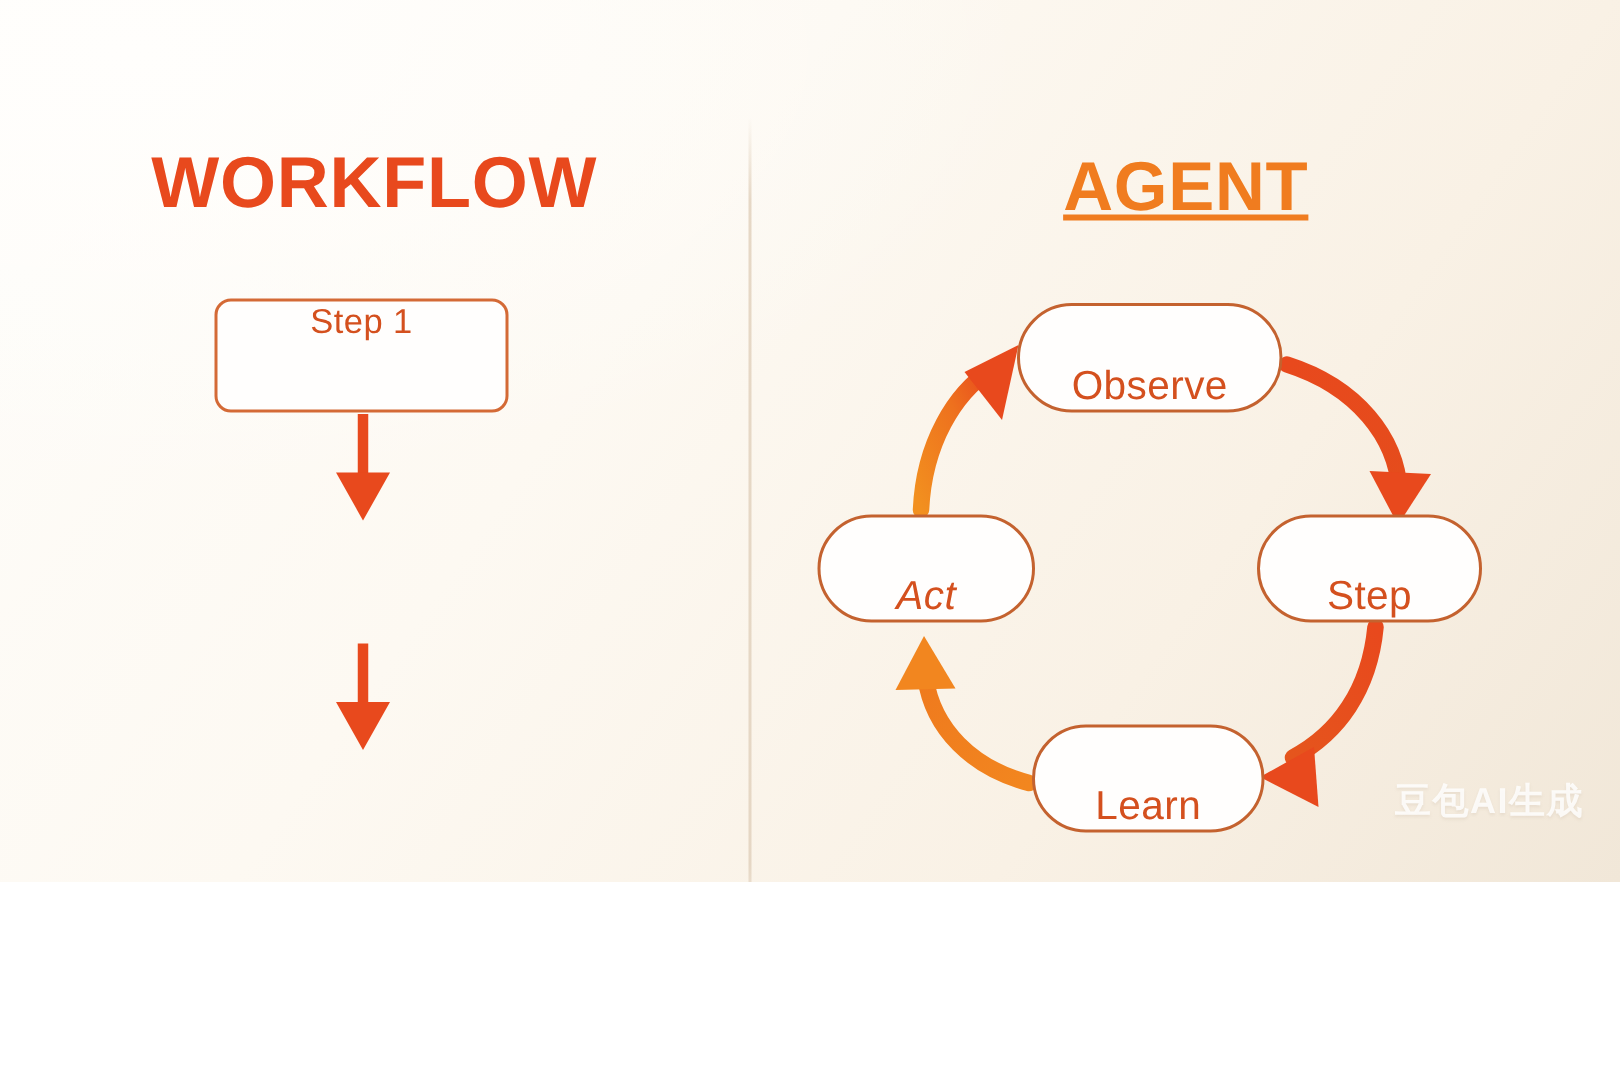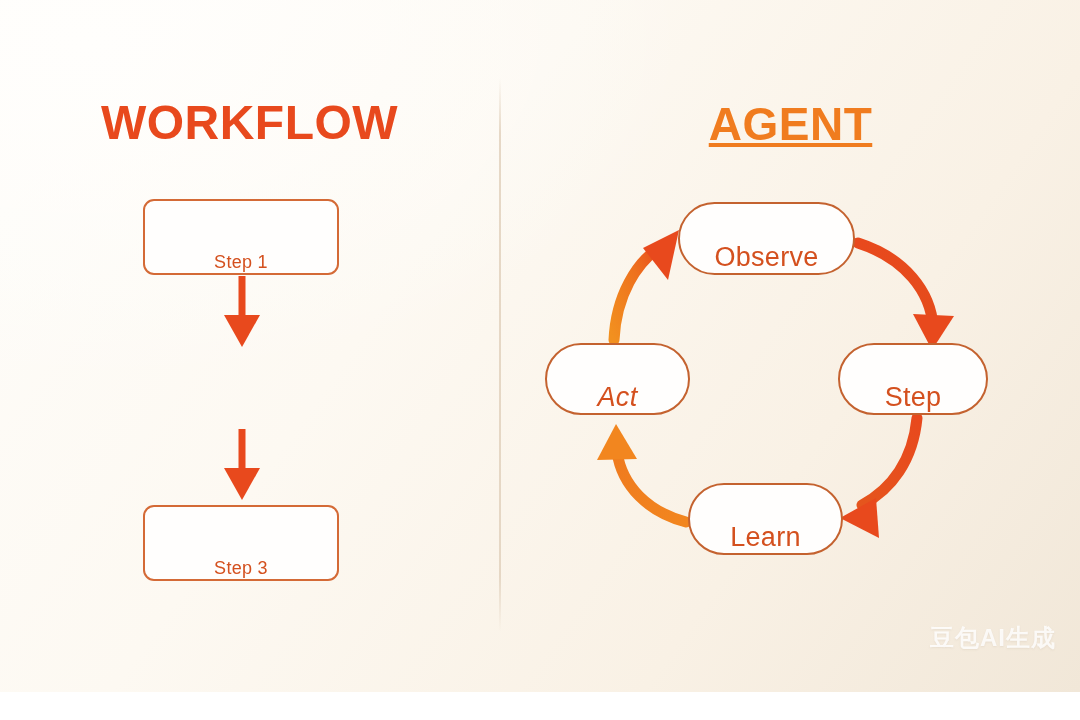--- a/index.html
+++ b/index.html
@@ -10,21 +10,21 @@
   body {
     width: 1080px;
     height: 720px;
     overflow: hidden;
     font-family: "Liberation Sans", "DejaVu Sans", sans-serif;
   }
 
   #canvas {
     position: relative;
     width: 1080px;
-    height: 692px;
+    height: 588px;
     background:
       radial-gradient(ellipse 90% 80% at 8% 6%, #fffefc 0%, rgba(255,254,252,0) 62%),
       linear-gradient(125deg, #fefdfa 0%, #fdf9f2 38%, #f9f1e5 72%, #f1e7d8 100%);
     overflow: hidden;
   }
 
   
   #divider {
     position: absolute;
     left: 499px;
@@ -69,24 +69,24 @@
   .step-box {
     position: absolute;
     left: 143px;
     width: 196px;
     height: 76px;
     box-sizing: border-box;
     border: 2px solid #d46a36;
     border-radius: 11px;
     background: #fffefd;
     display: flex;
-    align-items: flex-end;
+    align-items: flex-start;
     justify-content: center;
     color: #d4501e;
-    font-size: 18px;
+    font-size: 23px;
     letter-spacing: 0.3px;
   }
   #step-box-1 { top: 199px; }
   #step-box-2 { top: 352px; }
   #step-box-3 { top: 505px; }
 
   
   .svg-layer {
     position: absolute;
     left: 0;
@@ -150,23 +150,20 @@
 
 <div id="canvas">
 
   <div id="divider"></div>
 
   <div class="panel-title" id="workflow-title">WORKFLOW</div>
 
   <div class="step-box" id="step-box-1">
     <span>Step 1</span>
   </div>
-  <div class="step-box" id="step-box-3">
-    <span>Step 3</span>
-  </div>
 
   <svg class="svg-layer" id="workflow-arrows" viewBox="0 0 1080 720" xmlns="http://www.w3.org/2000/svg">
 
     <g>
       <line x1="242" y1="276" x2="242" y2="322" stroke="#e8491d" stroke-width="7" stroke-linecap="butt"></line>
       <polygon points="242,347 224,315 260,315" fill="#e8491d"></polygon>
     </g>
 
     <g>
       <line x1="242" y1="429" x2="242" y2="475" stroke="#e8491d" stroke-width="7" stroke-linecap="butt"></line>

